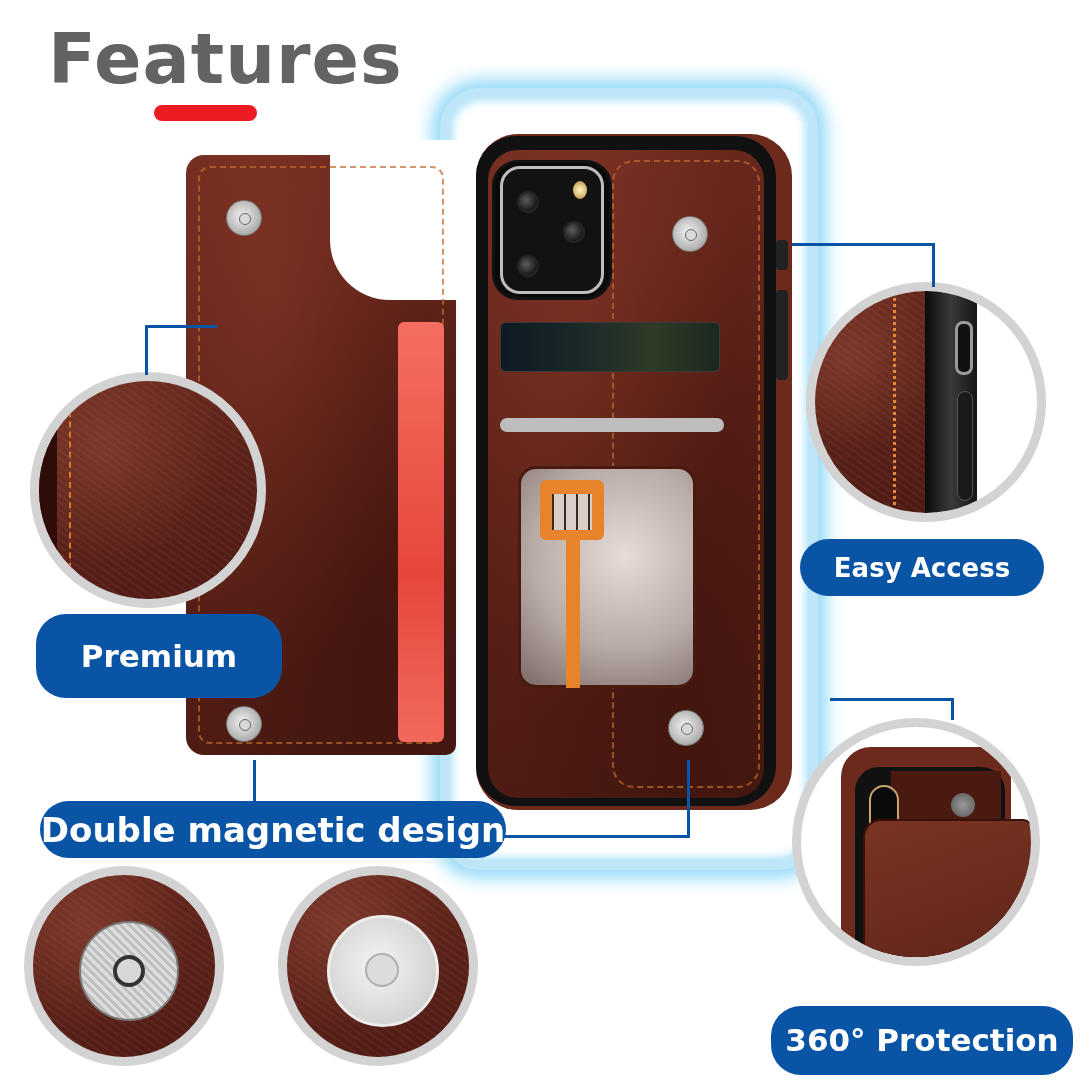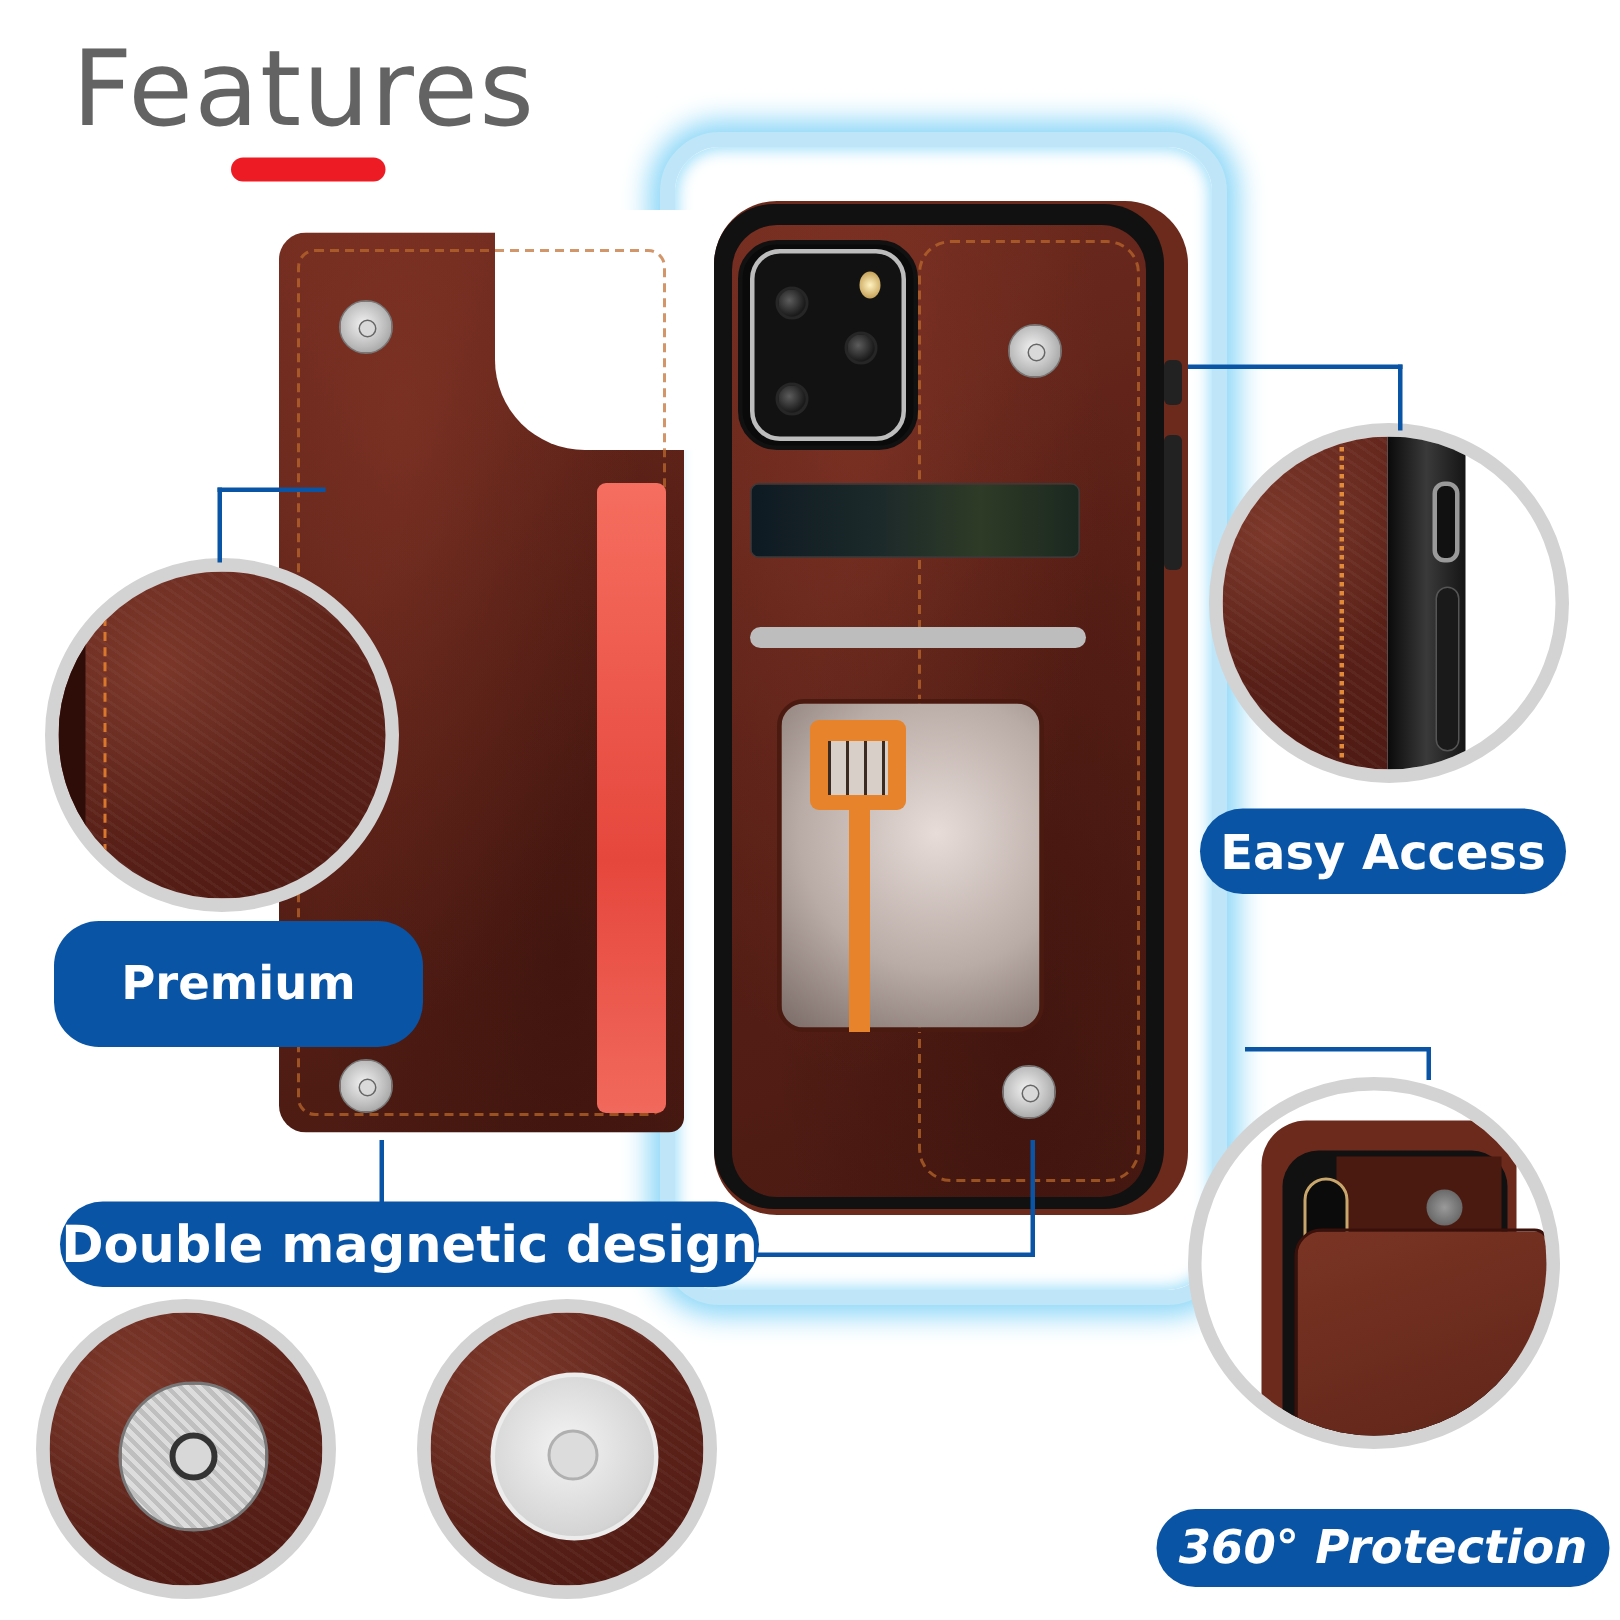--- a/index.html
+++ b/index.html
@@ -2,21 +2,21 @@
 <html><head>
 <meta charset="utf-8">
 <style>
   * { box-sizing: border-box; margin: 0; padding: 0; }
   html, body { width: 1080px; height: 1080px; overflow: hidden; background: #ffffff; }
   body { position: relative; font-family: "DejaVu Sans", "Liberation Sans", sans-serif; }
 
   .abs { position: absolute; }
 
   
-  .title { left: 48px; top: 14px; font-size: 70px; font-weight: 400; color: #636363; letter-spacing: 1px; line-height: 90px; }
+  .title { left: 48px; top: 14px; font-size: 70px; font-weight: 700; color: #636363; letter-spacing: 1px; line-height: 90px; }
   .title-underline { left: 154px; top: 105px; width: 103px; height: 16px; border-radius: 8px; background: #ed1c24; }
 
   
   .glow-frame { left: 440px; top: 88px; width: 378px; height: 782px; border-radius: 40px;
     border: 10px solid #bfe6f8;
     box-shadow: 0 0 18px 8px #8ed8f8, inset 0 0 10px 2px #9fdff9; background: #ffffff; }
 
   
   .leather { background:
       radial-gradient(ellipse at 30% 20%, rgba(160,70,50,0.35), transparent 60%),
@@ -91,22 +91,22 @@
   .zc-magnet2 .hub { position: absolute; left: 78px; top: 78px; width: 34px; height: 34px; border-radius: 50%; background: #dcdcdc; border: 2px solid #b0b0b0; }
 
   
   .line { background: #0a54a6; }
 
   
   .pill { background: #0a54a6; color: #ffffff; border-radius: 30px; font-weight: 600;
     display: flex; align-items: center; justify-content: center; text-align: center; line-height: 1.0; }
   .pill-premium { left: 36px; top: 614px; width: 246px; height: 84px; font-size: 31px; flex-direction: column; }
   .pill-double { left: 40px; top: 801px; width: 466px; height: 57px; font-size: 34px; }
-  .pill-access { left: 800px; top: 539px; width: 244px; height: 57px; font-size: 32px; }
-  .pill-protect { left: 771px; top: 1006px; width: 302px; height: 52px; font-size: 31px; font-style: italic; }
+  .pill-access { left: 800px; top: 539px; width: 244px; height: 57px; font-size: 26px; }
+  .pill-protect { left: 771px; top: 1006px; width: 302px; height: 69px; font-size: 31px; }
 </style>
 </head>
 <body>
 
 <div class="abs title">Features</div>
 <div class="abs title-underline"></div>
 
 <div class="abs glow-frame"></div>
 
 <div class="abs flap leather"></div>

